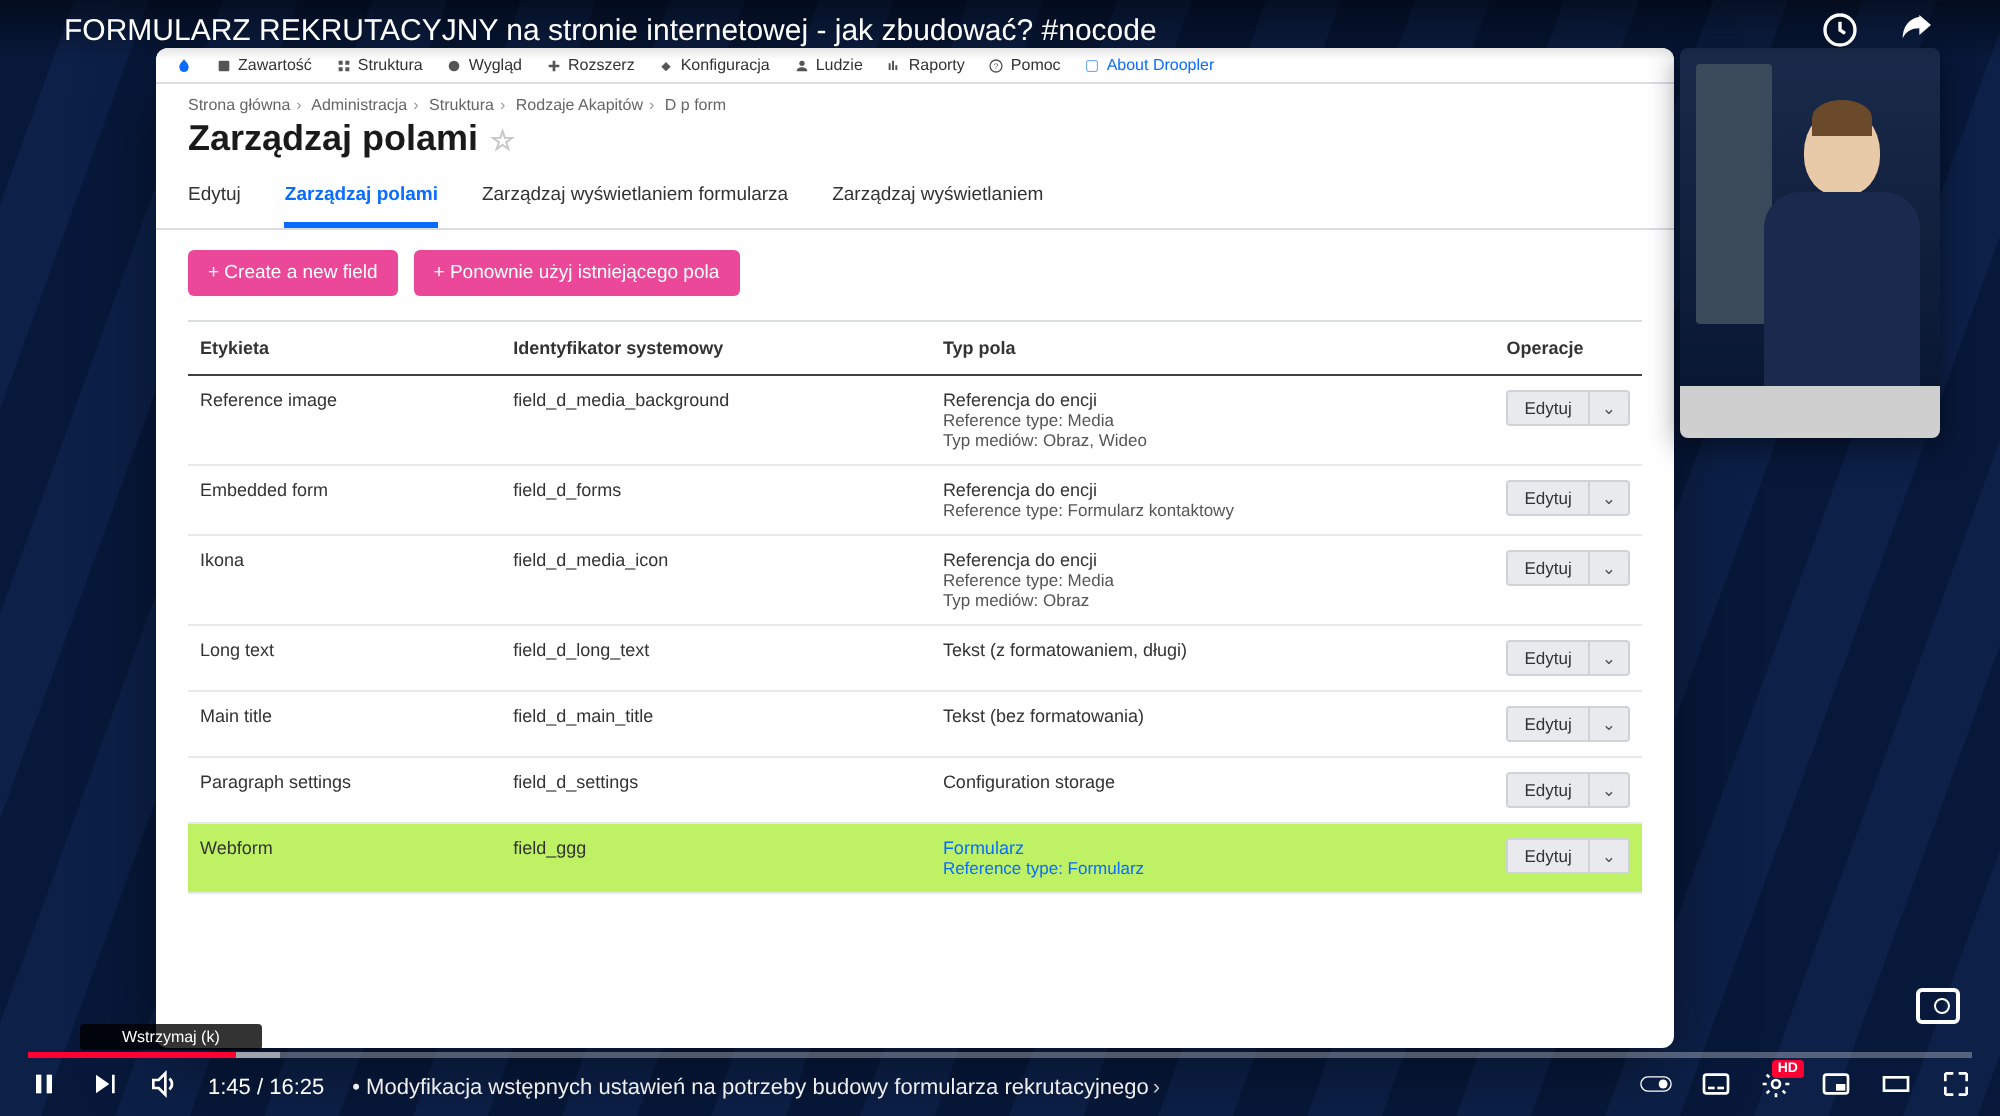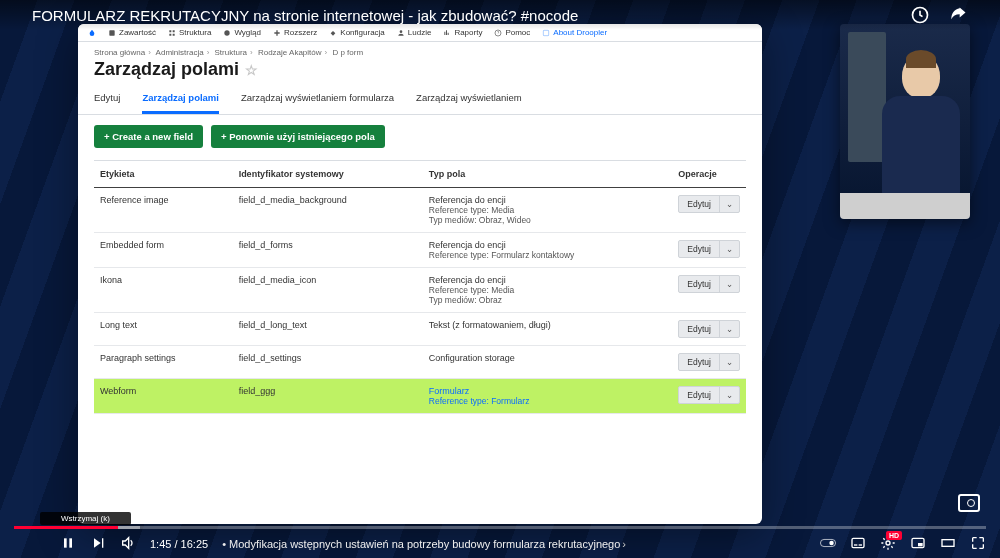--- a/index.html
+++ b/index.html
@@ -10,21 +10,21 @@
   }
   
   .yt-top { position:absolute; top:0; left:0; right:0; height:30px;
     background:linear-gradient(rgba(0,0,0,.5),rgba(0,0,0,0));
     color:#fff; font-size:15px; padding:6px 32px; display:flex;
     justify-content:space-between; align-items:center; z-index:50;}
   .yt-top-right { display:flex; gap:18px; }
   .yt-icon { width:20px; height:20px; display:inline-flex; align-items:center; justify-content:center; }
 
   
-  .app { position:absolute; top:24px; left:78px; width:684px; height:500px;
+  .app { position:absolute; top:24px; left:78px; width:759px; height:500px;
     background:#fff; border-radius:6px; box-shadow:0 10px 40px rgba(0,0,0,.4);
     display:flex; flex-direction:column; overflow:hidden; }
 
   .admin-bar { background:#fff; border-bottom:1px solid #d9dde2; height:18px;
     display:flex; align-items:center; gap:12px; padding:0 10px; font-size:8px;
     color:#333; }
   .admin-item { display:flex; align-items:center; gap:3px; color:#333; }
   .admin-item svg { width:8px; height:8px; }
   .drupal-logo { color:#0a6cff; }
 
@@ -34,22 +34,22 @@
   .page-title { font-size:18px; font-weight:600; color:#1a1a1a;
     padding:2px 16px 6px; display:flex; align-items:center; gap:6px;}
   .star { color:#c7c7c7; font-size:14px; }
 
   .tabs { display:flex; gap:22px; border-bottom:1px solid #d9dde2;
     padding:0 16px; font-size:9.5px; }
   .tab { padding:6px 0 8px; color:#333; cursor:pointer; }
   .tab.active { color:#0a6cff; font-weight:600; border-bottom:3px solid #0a6cff; }
 
   .actions { display:flex; gap:8px; padding:10px 16px 12px; }
-  .btn { background:#15803d; color:#fff; font-size:9.5px; padding:6px 10px;
-    border:none; border-radius:3px; font-weight:700; cursor:pointer; }
+  .btn { background:#ec4899; color:#fff; font-size:9.5px; padding:6px 10px;
+    border:none; border-radius:3px; font-weight:400; cursor:pointer; }
 
   .table { width:calc(100% - 32px); margin:0 16px; font-size:9px; color:#333;
     border-collapse:collapse; }
   .table th { text-align:left; font-weight:600; padding:8px 6px;
     border-top:1px solid #d9dde2; border-bottom:1px solid #404040;
     background:#fff; }
   .table td { padding:7px 6px; border-bottom:1px solid #e6e8eb; vertical-align:top; }
   .sub { color:#555; font-size:8.5px; }
   .link { color:#0a6cff; }
   .op-btn { display:inline-flex; align-items:center; background:#e8eaed;
@@ -86,21 +86,21 @@
   .progress { position:absolute; bottom:29px; left:14px; right:14px; height:3px;
     background:rgba(255,255,255,.3); z-index:60;}
   .progress .played { position:absolute; left:0; top:0; bottom:0; width:10.7%;
     background:#ff0033;}
   .progress .buffer { position:absolute; left:0; top:0; bottom:0; width:13%;
     background:rgba(255,255,255,.45);}
   .tooltip { position:absolute; bottom:33px; left:40px; background:rgba(0,0,0,.8);
     color:#fff; font-size:8px; padding:2px 21px; border-radius:2px; z-index:61;}
   .controls { position:absolute; bottom:0; left:0; right:0; height:29px;
     display:flex; align-items:center; justify-content:space-between;
-    padding:0 14px; color:#fff; font-size:11px; z-index:60;margin-left:46px;}
+    padding:0 14px; color:#fff; font-size:11px; z-index:60;}
   .c-left, .c-right { display:flex; align-items:center; gap:14px; }
   .c-left svg, .c-right svg { width:16px; height:16px; fill:#fff; }
   .time { font-size:11px; }
   .chapter { font-size:11px; color:#eee; }
   .chev { font-size:11px; color:#ccc; margin-left:2px;}
   .badge { font-size:7px; background:#ff0033; color:#fff; padding:1px 3px;
     border-radius:2px; font-weight:bold;}
 </style>
 </head>
 <body>
@@ -254,20 +254,29 @@
         <tr>
           <td>Long text</td>
           <td>field_d_long_text</td>
           <td>Tekst (z formatowaniem, długi)</td>
           <td><span class="op-btn">
               <span>Edytuj</span>
               <i>⌄</i>
             </span></td>
         </tr>
         <tr>
+          <td>Main title</td>
+          <td>field_d_main_title</td>
+          <td>Tekst (bez formatowania)</td>
+          <td><span class="op-btn">
+              <span>Edytuj</span>
+              <i>⌄</i>
+            </span></td>
+        </tr>
+        <tr>
           <td>Paragraph settings</td>
           <td>field_d_settings</td>
           <td>Configuration storage</td>
           <td><span class="op-btn">
               <span>Edytuj</span>
               <i>⌄</i>
             </span></td>
         </tr>
         <tr class="sel">
           <td>Webform</td>

